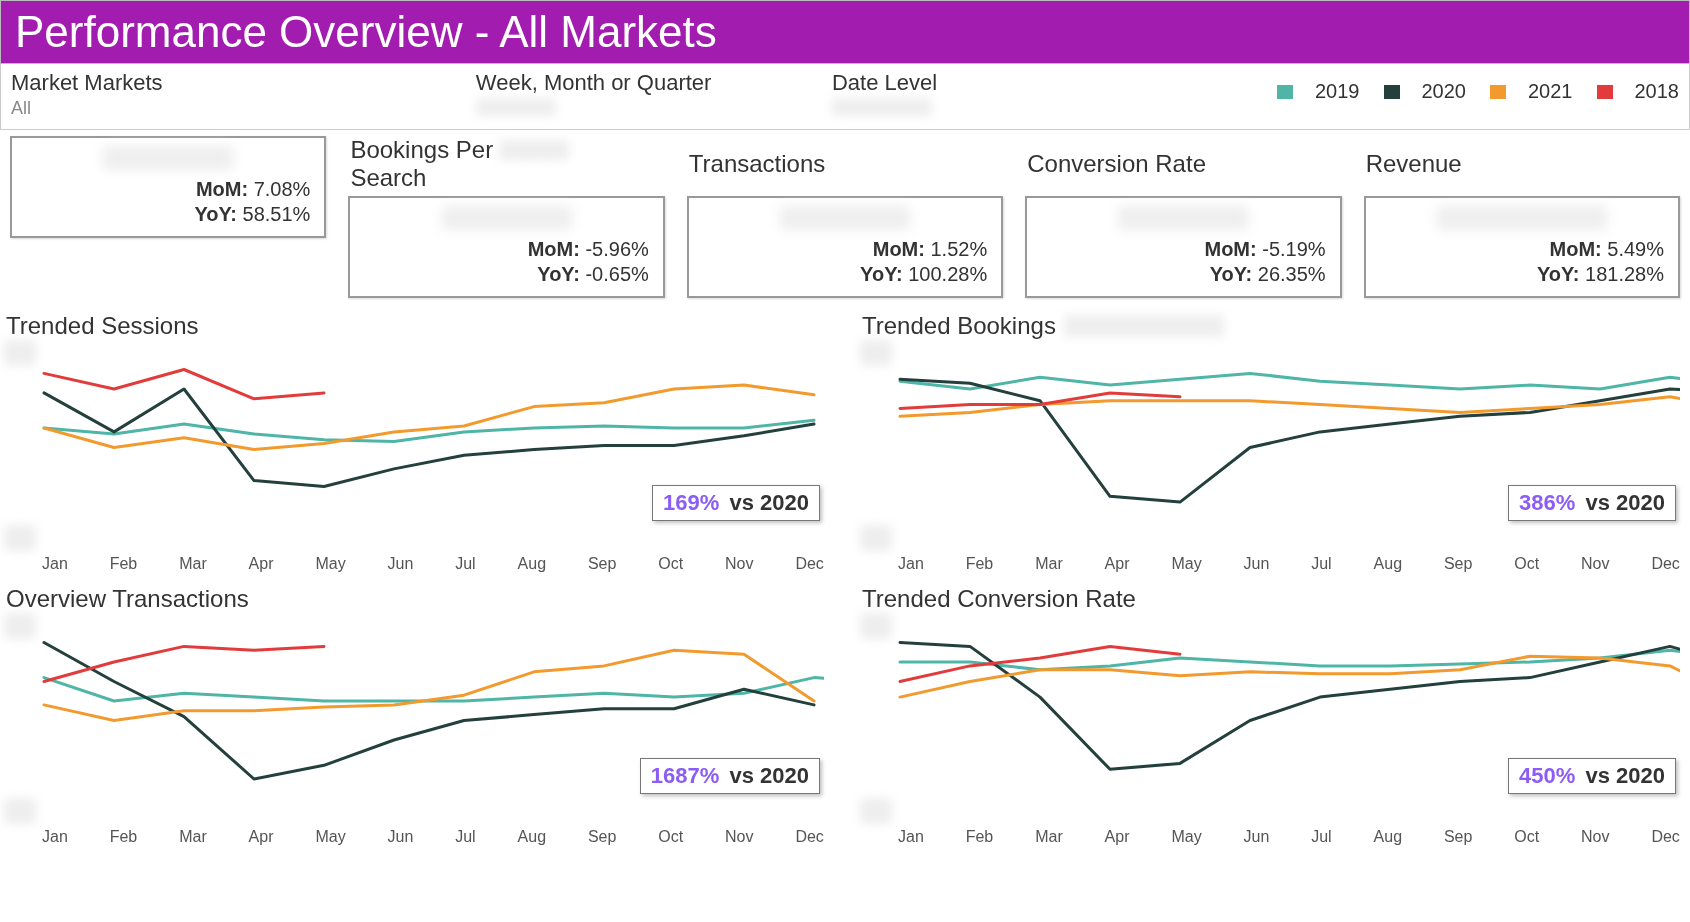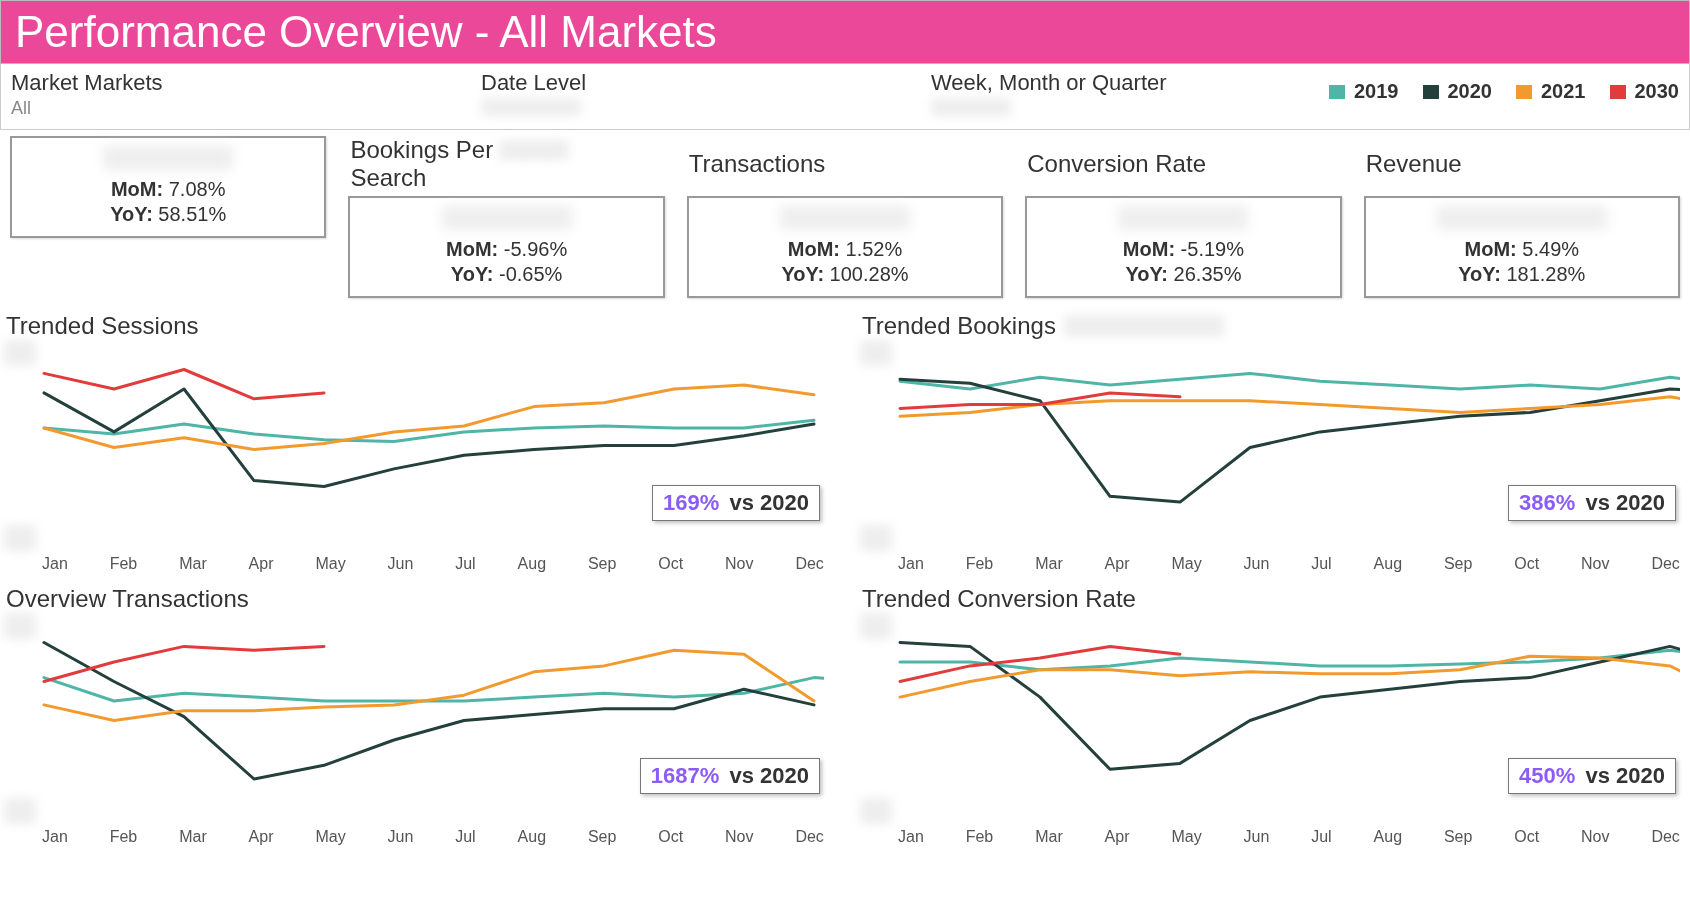--- a/index.html
+++ b/index.html
@@ -1,32 +1,32 @@
 <!DOCTYPE html>
 <html><head>
 <meta charset="utf-8">
 <style>
   html,body{margin:0;padding:0;font-family:"Segoe UI",Arial,Helvetica,sans-serif;background:#fff;color:#333;}
   .page{width:1690px;margin:0 auto;}
-  .title-bar{background:#ec4899;color:#fff;font-size:44px;font-weight:400;padding:6px 14px;border:1px solid #bbb;}
+  .title-bar{background:#a21caf;color:#fff;font-size:44px;font-weight:400;padding:6px 14px;border:1px solid #bbb;}
   .filter-bar{display:flex;align-items:flex-start;border:1px solid #ccc;border-top:none;padding:6px 10px 10px 10px;font-size:22px;color:#444;}
   .filter-col{display:flex;flex-direction:column;margin-right:40px;}
   .filter-label{font-size:22px;color:#333;margin-bottom:2px;}
   .filter-value{font-size:18px;color:#888;}
   .blur{display:inline-block;filter:blur(5px);-webkit-filter:blur(5px);background:#eee;color:#eee;border-radius:3px;}
   .legend{margin-left:auto;display:flex;align-items:center;gap:24px;font-size:20px;color:#333;padding-top:10px;}
-  .legend-item{display:flex;align-items:center;gap:9px;font-weight:bold;}
+  .legend-item{display:flex;align-items:center;gap:22px;}
   .swatch{width:16px;height:14px;display:inline-block;}
   .kpi-row{display:flex;padding:6px 4px 4px 4px;gap:10px;}
   .kpi{flex:1;display:flex;flex-direction:column;padding:0 6px;}
   .kpi-title{font-size:24px;color:#333;margin:0 0 4px 2px;min-height:56px;display:flex;align-items:center;line-height:1.1;}
   .kpi-title .blur{margin-left:6px;width:70px;height:20px;}
   .kpi-box{border:2px solid #999;padding:10px 14px 10px 14px;min-height:78px;display:flex;flex-direction:column;justify-content:flex-end;position:relative;box-shadow:1px 1px 2px rgba(0,0,0,.15);}
   .kpi-box .big-blur{position:absolute;top:8px;left:50%;transform:translateX(-50%);width:130px;height:24px;filter:blur(6px);background:#eee;border-radius:3px;}
-  .kpi-line{font-size:20px;color:#333;margin-top:2px;text-align:center;}
+  .kpi-line{font-size:20px;color:#333;margin-top:2px;text-align:right;}
   .kpi-line b{font-weight:600;}
   .charts{display:grid;grid-template-columns:1fr 1fr;gap:6px 30px;padding:4px 4px 0 4px;}
   .chart-cell{display:flex;flex-direction:column;}
   .chart-title{font-size:24px;color:#333;margin:6px 0 0 2px;display:flex;align-items:center;}
   .chart-title .blur{margin-left:8px;width:160px;height:22px;}
   .chart-wrap{position:relative;}
   svg.chart{display:block;}
   .y-blur{position:absolute;left:0;top:0;width:32px;height:26px;filter:blur(5px);background:#eee;border-radius:3px;}
   .y-blur.b2{top:185px;}
   .badge{position:absolute;right:10px;bottom:34px;background:#fff;border:1px solid #777;box-shadow:2px 2px 4px rgba(0,0,0,.25);padding:4px 10px;font-size:22px;font-weight:600;}
@@ -40,45 +40,45 @@
 
   <div class="title-bar">
     <span>Performance Overview - All Markets</span>
   </div>
 
   <div class="filter-bar">
     <div class="filter-col" style="width:430px;">
       <span class="filter-label">Market Markets</span>
       <span class="filter-value">All</span>
     </div>
+    <div class="filter-col" style="width:320px;">
+      <span class="filter-label">Week, Month or Quarter</span>
+      <span class="filter-value"><span class="blur" style="width:80px;height:18px;">xxxxx</span></span>
+    </div>
     <div class="filter-col" style="width:410px;">
       <span class="filter-label">Date Level</span>
       <span class="filter-value"><span class="blur" style="width:100px;height:18px;">xxxxxxx</span></span>
     </div>
-    <div class="filter-col" style="width:320px;">
-      <span class="filter-label">Week, Month or Quarter</span>
-      <span class="filter-value"><span class="blur" style="width:80px;height:18px;">xxxxx</span></span>
-    </div>
 
     <div class="legend">
       <div class="legend-item">
         <span class="swatch" style="background:#4fb5a6;"></span>
         <span>2019</span>
       </div>
       <div class="legend-item">
         <span class="swatch" style="background:#24403c;"></span>
         <span>2020</span>
       </div>
       <div class="legend-item">
         <span class="swatch" style="background:#f29a2e;"></span>
         <span>2021</span>
       </div>
       <div class="legend-item">
         <span class="swatch" style="background:#e23b3b;"></span>
-        <span>2030</span>
+        <span>2018</span>
       </div>
     </div>
   </div>
 
   <div class="kpi-row">
     <div class="kpi">
       <div class="kpi-box">
         <div class="big-blur"></div>
         <div class="kpi-line"><b>MoM:</b> <span>7.08%</span></div>
         <div class="kpi-line"><b>YoY:</b> <span>58.51%</span></div>

